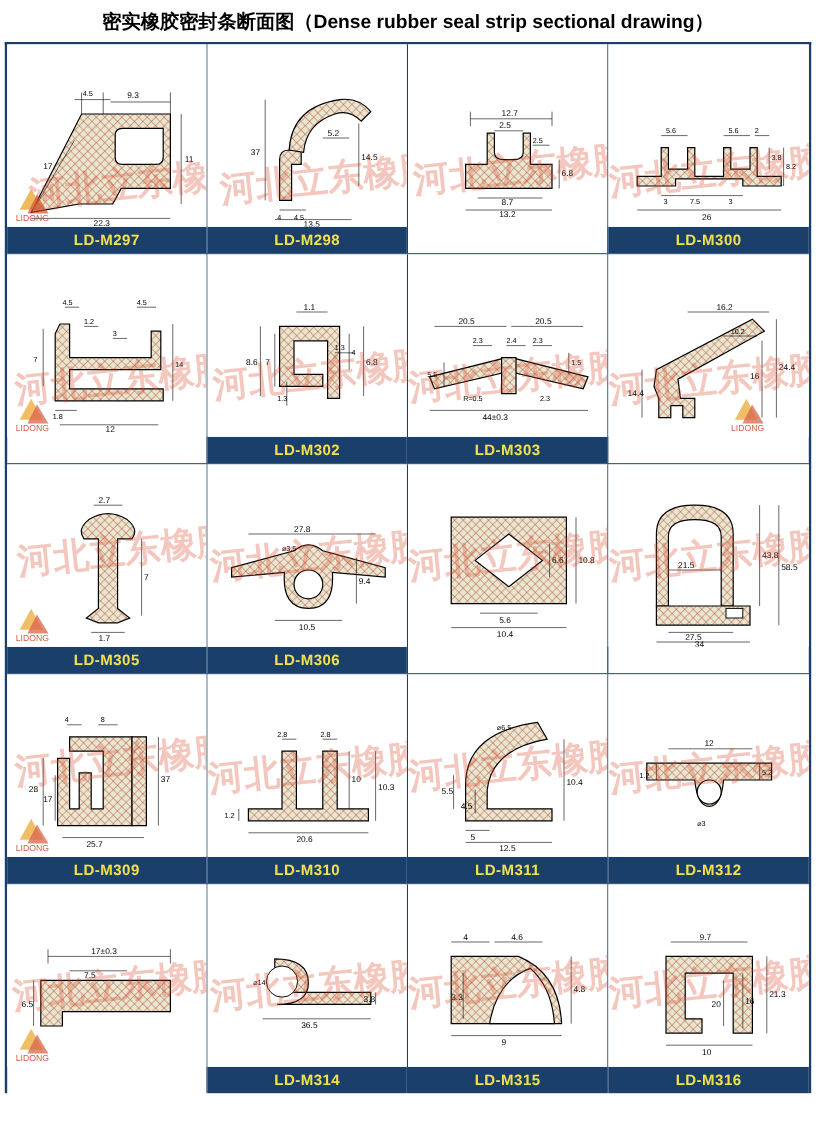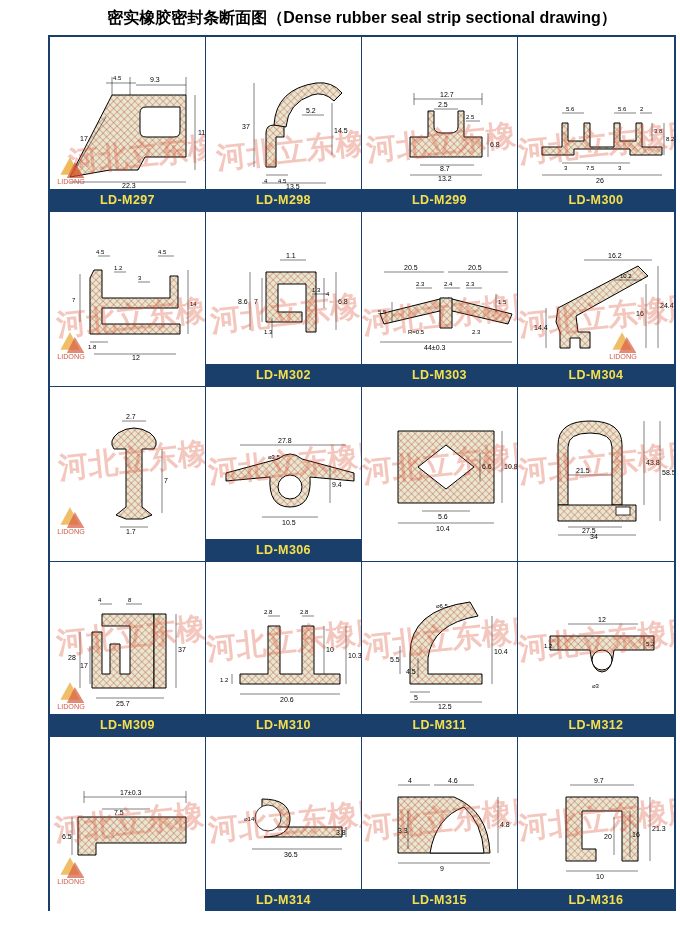--- a/index.html
+++ b/index.html
@@ -13,21 +13,20 @@
     font-family: "Liberation Sans", sans-serif;
     position: relative;
     overflow: hidden;
   }
   #page {
     width: 680px;
     height: 937px;
     position: relative;
     background: #ffffff;
     box-sizing: border-box;
-    padding-left: 44px;
   }
   #title {
     text-align: center;
     font-size: 16px;
     font-weight: bold;
     color: #000000;
     padding: 8px 0 6px 0;
     letter-spacing: 0px;
     font-family: "Liberation Sans", sans-serif;
   }
@@ -192,21 +191,20 @@
               <line class="ln" x1="58" y1="128" x2="112" y2="128"></line>
               <text class="dim" x="78" y="134">8.7</text>
               <line class="ln" x1="48" y1="138" x2="120" y2="138"></line>
               <text class="dim" x="76" y="144">13.2</text>
             </g>
           </svg>
           <div class="wm">
             <span class="wm-text" style="left:4px;top:84px;transform:rotate(-6deg);">河北立东橡胶</span>
           </div>
         </div>
-        <div class="label">LD-M299</div>
       </div>
 
       <div class="cell">
         <div class="draw">
           <svg width="168" height="152" viewBox="0 0 168 152">
             <g>
               <path class="part" d="M24 118 L24 110 L44 110 L44 86 L50 86 L50 104 L66 104 L66 86 L72 86 L72 110 L96 110 L96 86 L102 86 L102 104 L118 104 L118 86 L124 86 L124 110 L144 110 L144 118 L112 118 L112 112 L56 112 L56 118 Z"></path>
               <line class="ln" x1="44" y1="76" x2="66" y2="76"></line>
               <text class="dim-s" x="48" y="74">5.6</text>
               <line class="ln" x1="96" y1="76" x2="118" y2="76"></line>
@@ -352,21 +350,20 @@
           </svg>
           <div class="wm">
             <span class="wm-text" style="left:0px;top:84px;transform:rotate(-6deg);">河北立东橡胶</span>
           </div>
           <svg class="logo" viewBox="0 0 80 40" style="left:auto;right:4px;">
             <polygon points="20,4 32,26 8,26" fill="#e8a020" opacity="0.8"></polygon>
             <polygon points="26,10 38,30 16,30" fill="#d24a28" opacity="0.75"></polygon>
             <text x="4" y="38" font-size="9" fill="#c8402a" font-family="Liberation Sans, sans-serif">LIDONG</text>
           </svg>
         </div>
-        <div class="label">LD-M304</div>
       </div>
     </div>
 
     <div class="row" style="border-top:1px solid #1b3f6b;">
 
       <div class="cell">
         <div class="draw">
           <svg width="168" height="152" viewBox="0 0 168 152">
             <g>
               <path class="part" d="M68 46 Q84 36 100 46 Q110 54 104 62 L92 62 L92 120 L102 128 L92 132 L76 132 L66 128 L76 120 L76 62 L64 62 Q58 54 68 46 Z"></path>
@@ -380,20 +377,21 @@
           </svg>
           <div class="wm">
             <span class="wm-text" style="left:8px;top:52px;transform:rotate(-6deg);">河北立东橡胶</span>
           </div>
           <svg class="logo" viewBox="0 0 80 40">
             <polygon points="20,4 32,26 8,26" fill="#e8a020" opacity="0.8"></polygon>
             <polygon points="26,10 38,30 16,30" fill="#d24a28" opacity="0.75"></polygon>
             <text x="4" y="38" font-size="9" fill="#c8402a" font-family="Liberation Sans, sans-serif">LIDONG</text>
           </svg>
         </div>
+        <div class="label">LD-M305</div>
       </div>
 
       <div class="cell">
         <div class="draw">
           <svg width="168" height="152" viewBox="0 0 168 152">
             <g>
               <path class="part" d="M20 86 L72 72 Q84 62 96 72 L148 86 L148 94 L104 90 Q106 120 84 120 Q62 120 64 90 L20 94 Z"></path>
               <circle cx="84" cy="100" r="12" fill="#fff" stroke="#000" stroke-width="1"></circle>
               <line class="ln" x1="34" y1="58" x2="140" y2="58"></line>
               <text class="dim" x="72" y="56">27.8</text>

